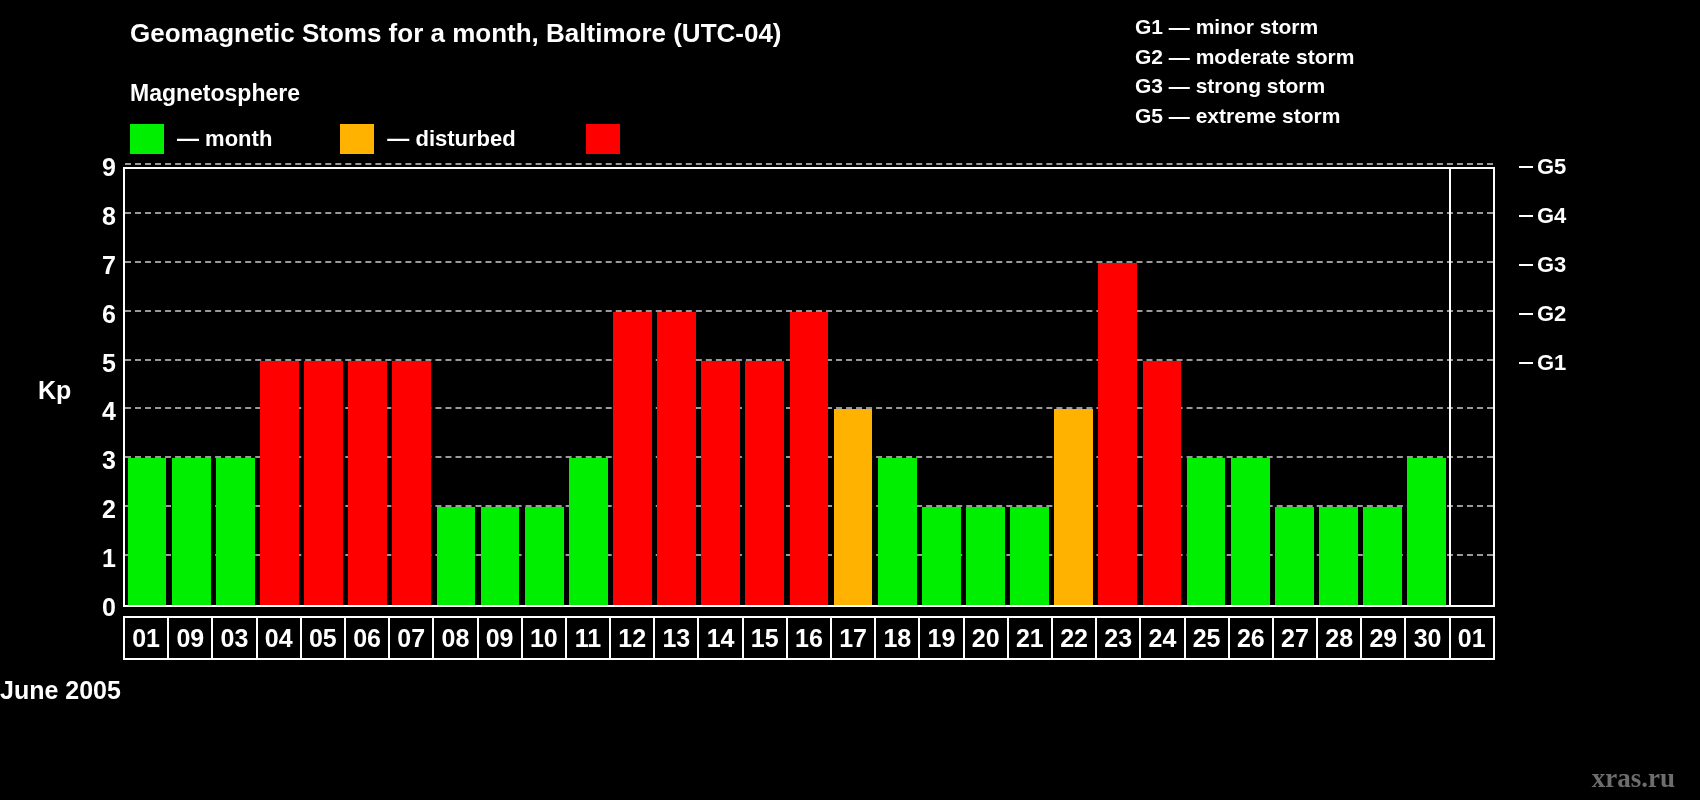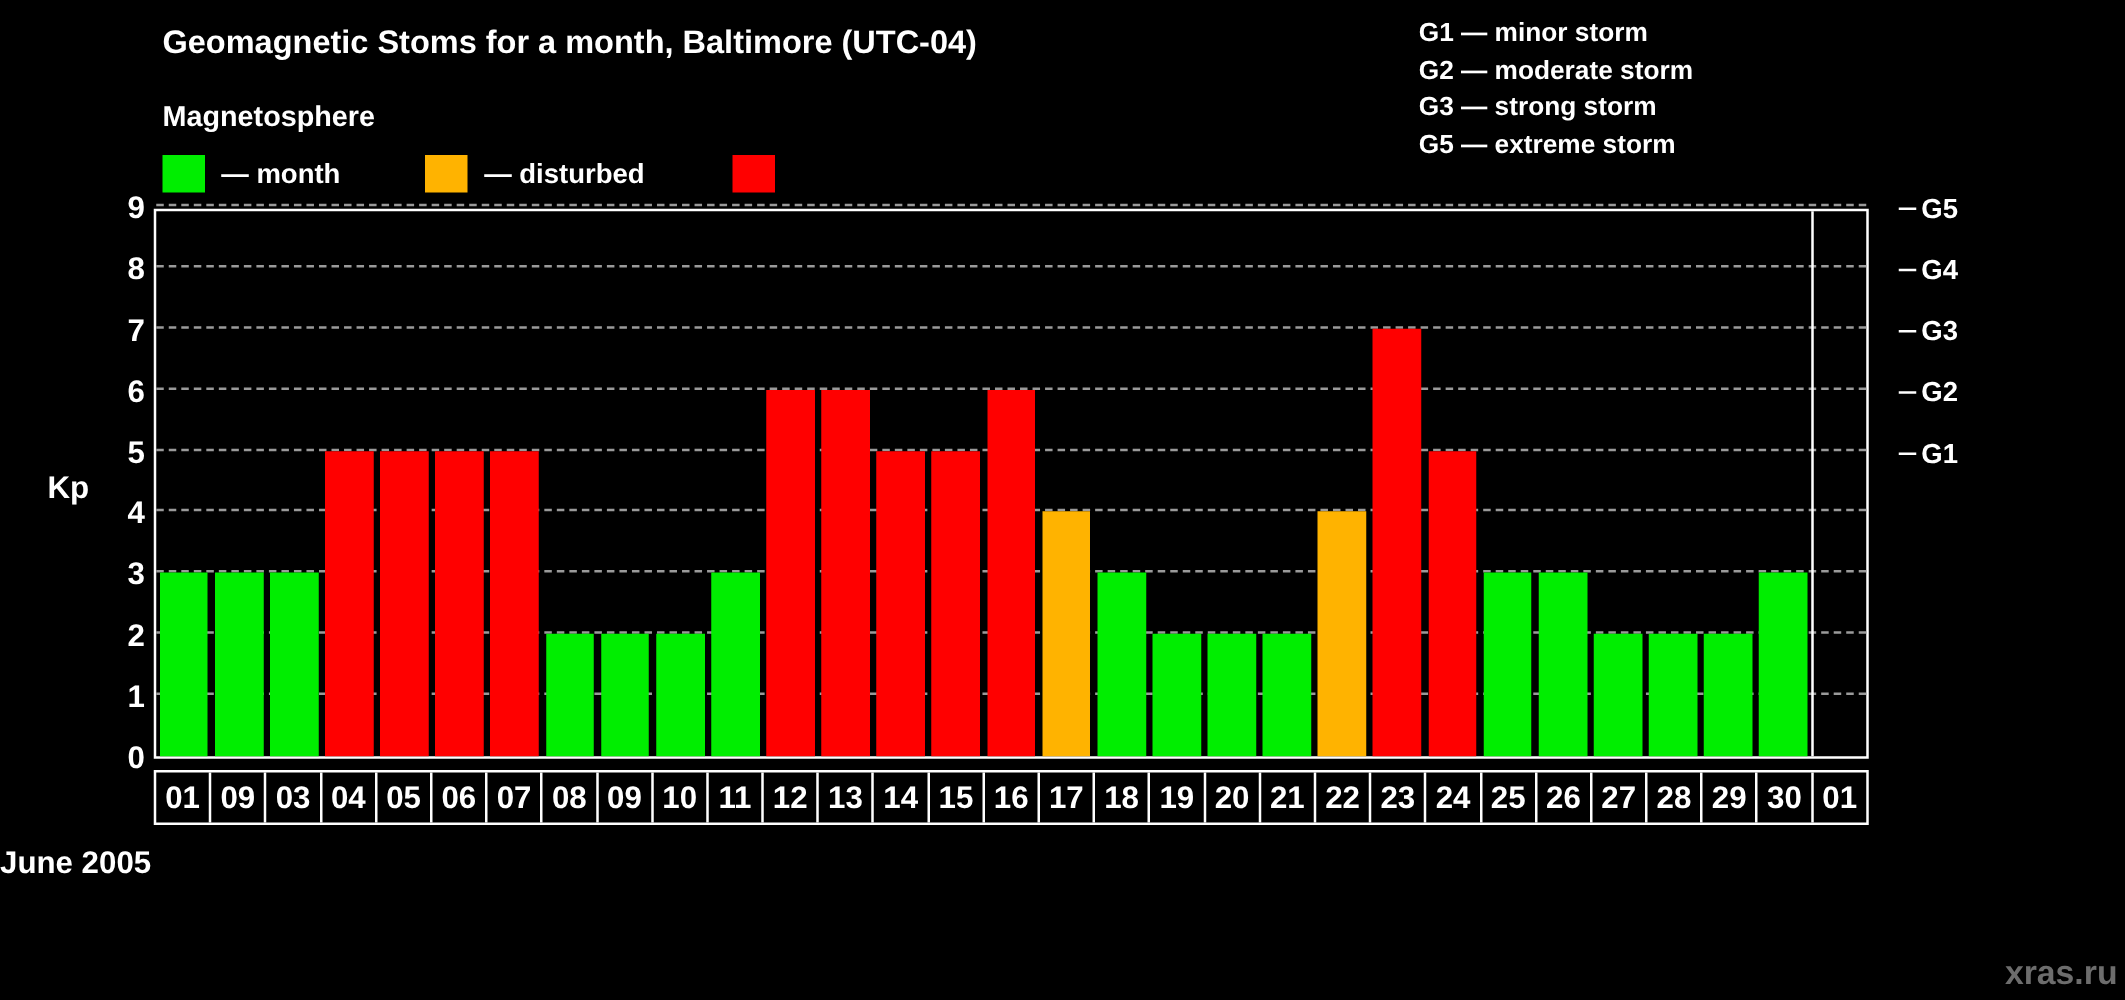--- a/index.html
+++ b/index.html
@@ -41,21 +41,21 @@
 
   
   #day-axis{position:absolute;left:123px;top:616px;width:1372px;height:44px;
             border:2px solid #fff;box-sizing:border-box;display:flex;}
   .day-cell{flex:1 1 0;display:flex;align-items:center;justify-content:center;
             font-size:25px;font-weight:bold;border-right:2px solid #fff;box-sizing:border-box;}
   .day-cell:last-child{border-right:none;}
 
   #x-axis-title{position:absolute;left:0;top:676px;width:1620px;
                 font-size:25px;font-weight:bold;}
-  #watermark{position:absolute;right:6px;bottom:6px;font-size:27px;font-weight:bold;color:#6d6d6d;}
+  #watermark{position:absolute;right:25px;bottom:6px;font-size:27px;font-weight:bold;color:#6d6d6d;font-family:Liberation Serif, serif;}
 </style>
 </head>
 <body>
 
 <div id="chart-title">Geomagnetic Stoms for a month, Baltimore (UTC-04)</div>
 <div id="legend-heading">Magnetosphere</div>
 
 <div id="legend-row">
   <div class="legend-entry">
     <span class="legend-swatch" style="background:#00EE00"></span>

